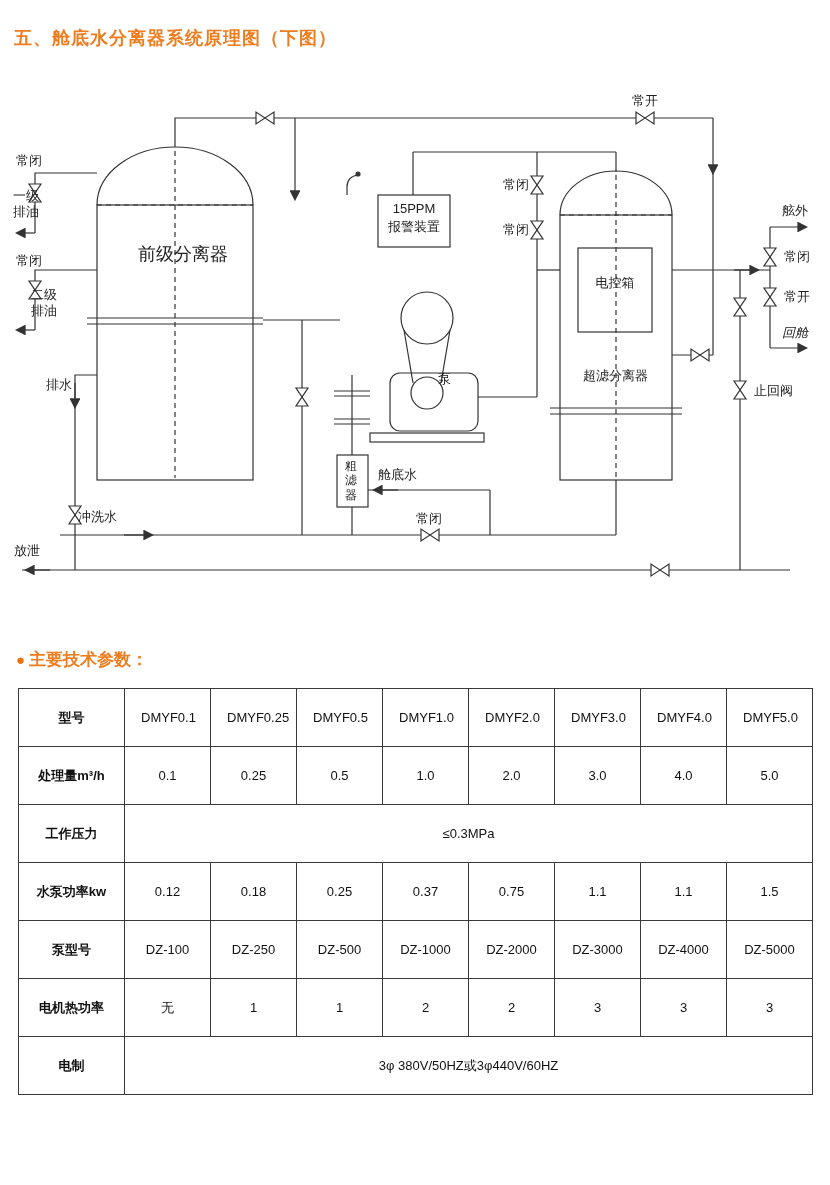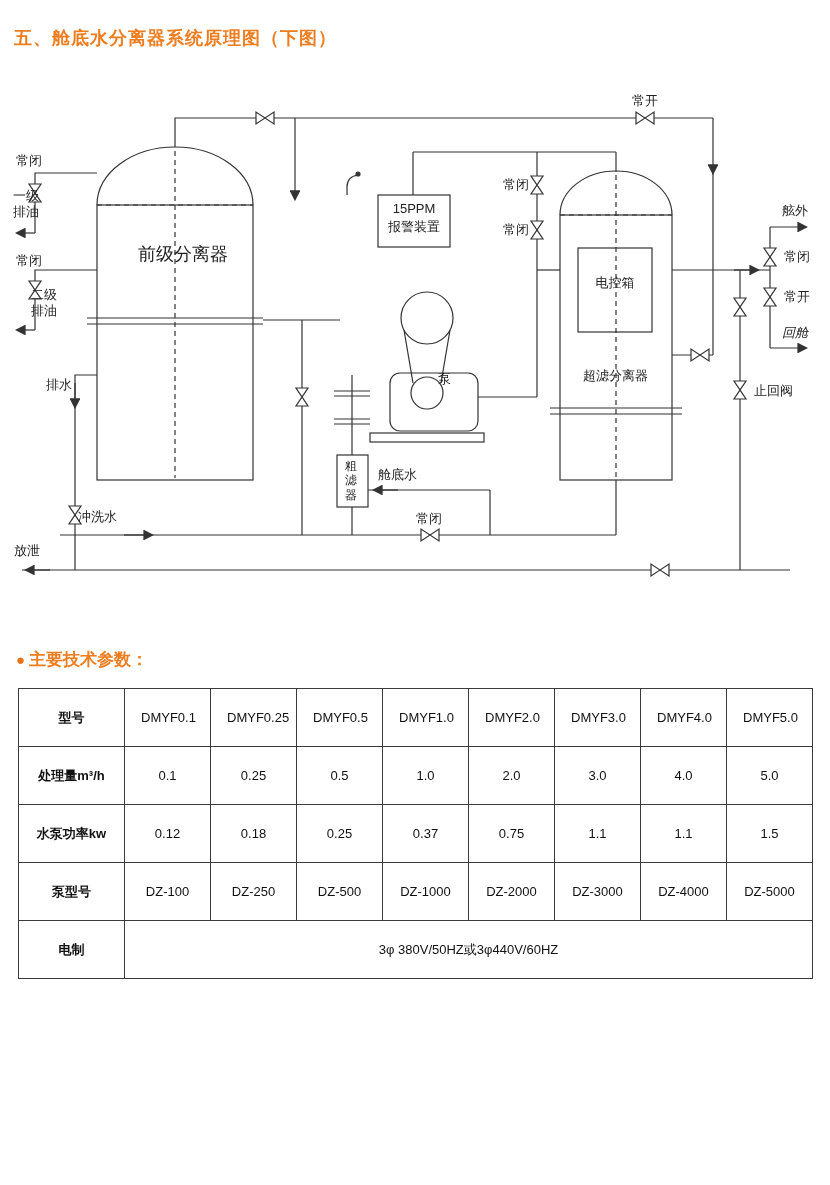--- a/index.html
+++ b/index.html
@@ -219,20 +219,24 @@
         <td>0.1</td>
         <td>0.25</td>
         <td>0.5</td>
         <td>1.0</td>
         <td>2.0</td>
         <td>3.0</td>
         <td>4.0</td>
         <td>5.0</td>
       </tr>
       <tr>
+        <td class="rh">工作压力</td>
+        <td colspan="8">≤0.3MPa</td>
+      </tr>
+      <tr>
         <td class="rh">水泵功率kw</td>
         <td>0.12</td>
         <td>0.18</td>
         <td>0.25</td>
         <td>0.37</td>
         <td>0.75</td>
         <td>1.1</td>
         <td>1.1</td>
         <td>1.5</td>
       </tr>
@@ -241,19 +245,30 @@
         <td>DZ-100</td>
         <td>DZ-250</td>
         <td>DZ-500</td>
         <td>DZ-1000</td>
         <td>DZ-2000</td>
         <td>DZ-3000</td>
         <td>DZ-4000</td>
         <td>DZ-5000</td>
       </tr>
       <tr>
+        <td class="rh">电机热功率</td>
+        <td>无</td>
+        <td>1</td>
+        <td>1</td>
+        <td>2</td>
+        <td>2</td>
+        <td>3</td>
+        <td>3</td>
+        <td>3</td>
+      </tr>
+      <tr>
         <td class="rh">电制</td>
         <td colspan="8">3φ 380V/50HZ或3φ440V/60HZ</td>
       </tr>
     </tbody>
   </table>
 
 </div>
 
 </body></html>

